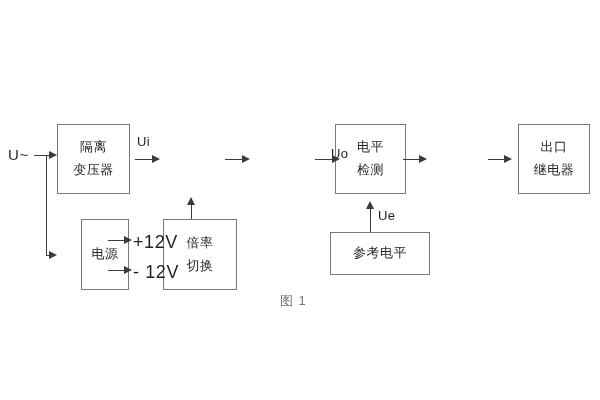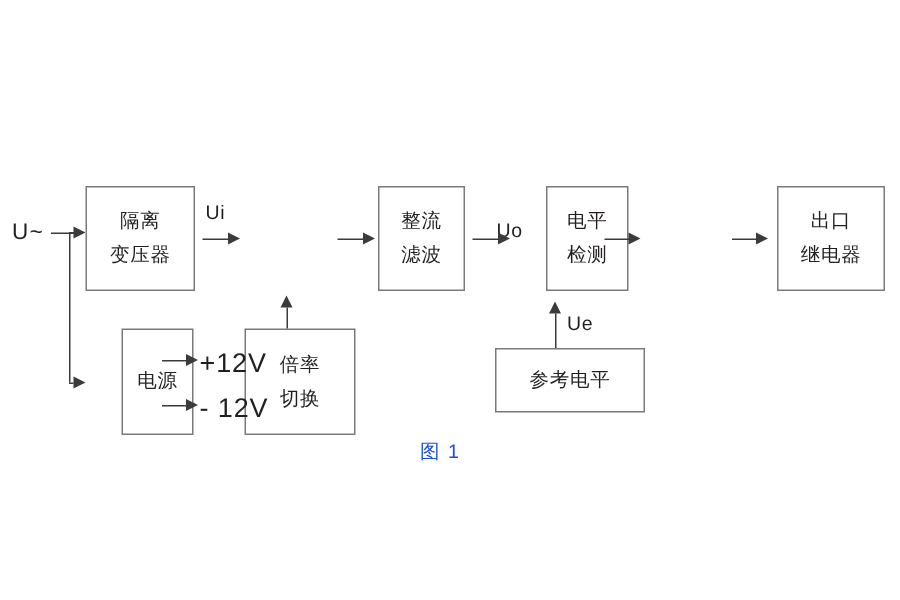--- a/index.html
+++ b/index.html
@@ -65,21 +65,21 @@
     color: #231f20;
     font-size: 13px;
     white-space: nowrap;
     letter-spacing: 0.4px;
   }
   .lbl-sig { font-size: 13px; }
   .lbl-volt { font-size: 18px; letter-spacing: 0.6px; }
   .lbl-src  { font-size: 15px; letter-spacing: 1px; }
   .caption {
     position: absolute;
-    color: #1d4ed8;
+    color: #737373;
     font-size: 13px;
     letter-spacing: 1px;
   }
 </style>
 </head>
 <body>
 
 <div id="canvas">
 
   <div class="lbl lbl-src" style="left:8px; top:146px;">U~</div>
@@ -109,26 +109,22 @@
 
   <div class="hline" style="left:46px; top:255px; width:3px;"></div>
   <div class="arrow-r" style="left:49px; top:251px;"></div>
 
   <div class="block" style="left:57px; top:124px; width:73px; height:70px;">
     <span class="ln">隔离</span>
     <span class="ln">变压器</span>
   </div>
 
 
-  <div class="block" style="left:252px; top:124px; width:58px; height:70px;">
-    <span class="ln">整流</span>
-    <span class="ln">滤波</span>
-  </div>
 
-  <div class="block" style="left:364px; top:124px; width:55px; height:70px;align-items:center;">
+  <div class="block" style="left:335px; top:124px; width:71px; height:70px;align-items:center;">
     <span class="ln">电平</span>
     <span class="ln">检测</span>
   </div>
 
 
   <div class="block" style="left:518px; top:124px; width:72px; height:70px;text-align:right;">
     <span class="ln">出口</span>
     <span class="ln">继电器</span>
   </div>
 

